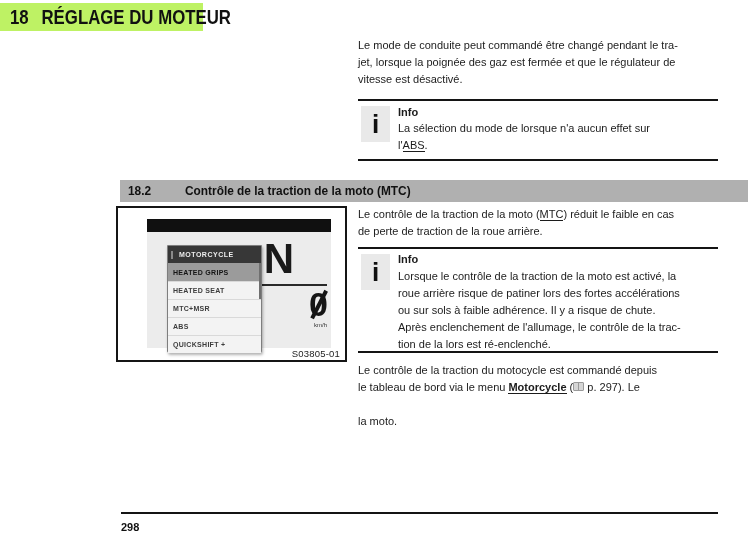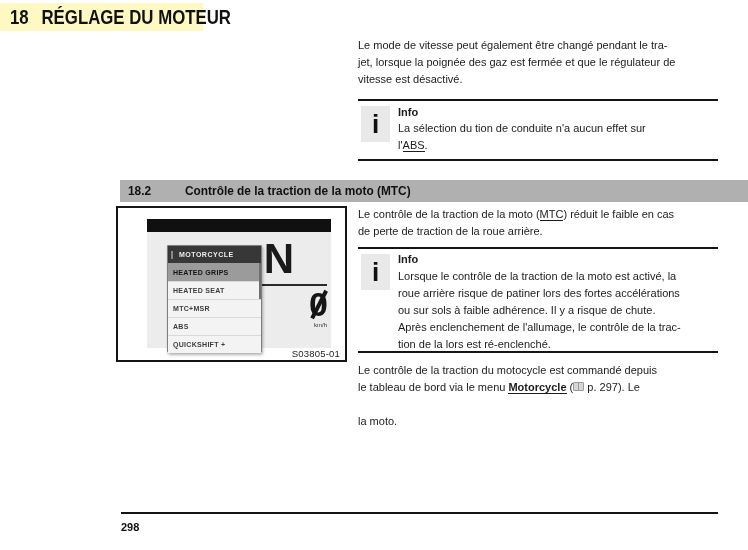--- a/index.html
+++ b/index.html
@@ -2,21 +2,21 @@
 <html><head>
 <meta charset="utf-8">
 <style>
   html,body{margin:0;padding:0;background:#fff;}
   .page{position:relative;width:748px;height:550px;background:#fff;overflow:hidden;
         font-family:"Liberation Sans",sans-serif;color:#1c1c1c;}
   .ln{position:absolute;white-space:nowrap;font-size:11px;line-height:13px;}
   .bold{font-weight:bold;}
   .xref{border-bottom:1px solid #1c1c1c;}
   
-  .chapter-bar{position:absolute;left:0;top:3px;width:203px;height:28px;background:#fef9c3;}
+  .chapter-bar{position:absolute;left:0;top:3px;width:203px;height:28px;background:#bef264;}
   .chapter-inner{position:absolute;left:10px;top:0;height:28px;line-height:28px;
         font-size:21px;font-weight:bold;white-space:nowrap;color:#111;
         transform:scaleX(0.8);transform-origin:0 50%;}
   .chapter-inner .num{margin-right:16px;}
   
   .section-bar{position:absolute;left:120px;top:180px;width:628px;height:22px;background:#b0b0b0;}
   .section-inner{position:absolute;left:8px;top:0;height:22px;line-height:22px;font-size:12.5px;
         font-weight:bold;color:#111;white-space:nowrap;transform:scaleX(0.95);transform-origin:0 50%;}
   .section-inner .sec-title{position:absolute;left:60px;top:0;}
   
@@ -91,29 +91,29 @@
         <div class="menu-item">ABS</div>
         <div class="menu-item">QUICKSHIFT +</div>
         <div class="menu-scrollbar"></div>
       </div>
     </div>
     <div class="fig-caption">S03805-01</div>
   </div>
 
   <div class="col-right">
 
-    <div class="ln" style="top:39px">Le mode de vitesse peut également être changé pendant le tra-</div>
+    <div class="ln" style="top:39px">Le mode de conduite peut commandé être changé pendant le tra-</div>
     <div class="ln" style="top:56px">jet, lorsque la poignée des gaz est fermée et que le régulateur de</div>
     <div class="ln" style="top:73px">vitesse est désactivé.</div>
 
     <div class="infobox" style="top:99px;height:62px">
       <div class="rule" style="top:0"></div>
       <div class="info-icon">i</div>
       <div class="ln bold" style="left:40px;top:7px">Info</div>
-      <div class="ln" style="left:40px;top:23px">La sélection du tion de conduite n'a aucun effet sur</div>
+      <div class="ln" style="left:40px;top:23px">La sélection du mode de lorsque n'a aucun effet sur</div>
       <div class="ln" style="left:40px;top:40px"><span>l'</span><span class="xref">ABS</span><span>.</span></div>
       <div class="rule" style="top:60px"></div>
     </div>
 
     <div class="ln" style="top:208px"><span>Le contrôle de la traction de la moto (</span><span class="xref">MTC</span><span>) réduit le faible en cas</span></div>
     <div class="ln" style="top:225px">de perte de traction de la roue arrière.</div>
 
     <div class="infobox" style="top:247px;height:106px">
       <div class="rule" style="top:0"></div>
       <div class="info-icon">i</div>

